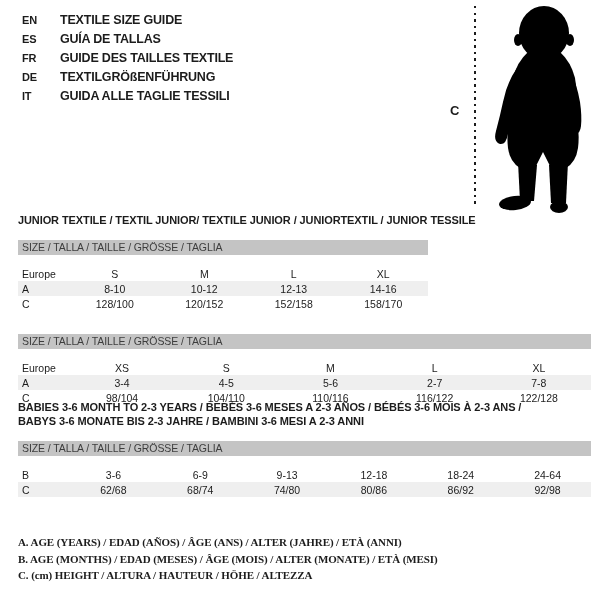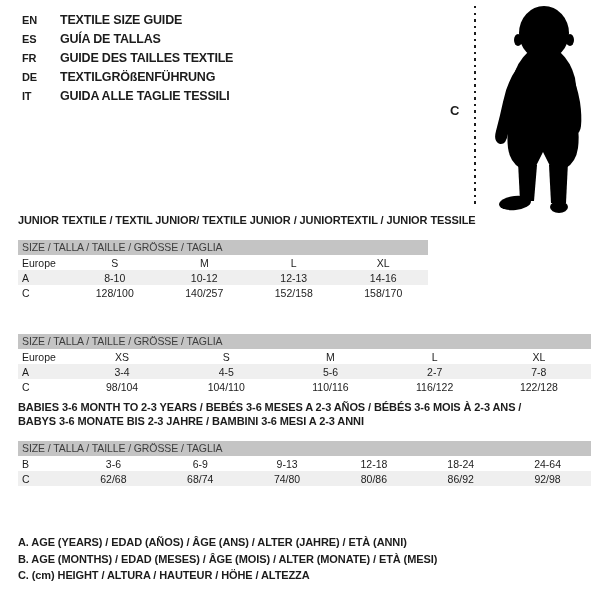--- a/index.html
+++ b/index.html
@@ -22,27 +22,27 @@
   .sec1{top:213px;width:410px;}
   .sec2{top:318px;width:573px;}
   .sec3{top:400px;width:573px;}
   .sec-title{font-size:11px;font-weight:700;letter-spacing:-0.1px;white-space:nowrap;line-height:14px;}
   .title-sub{font-size:7.5px;vertical-align:sub;}
   .gap1{height:13px;}
   .gap2{height:16px;}
   .gap3{height:13px;}
   .size-bar{height:15px;background:#c4c4c4;color:#3d3d3d;font-size:10.5px;
     padding-left:4px;line-height:15px;font-weight:400;letter-spacing:-0.1px;box-sizing:border-box;}
-  table{border-collapse:collapse;table-layout:fixed;width:100%;margin-top:0;}
+  table{border-collapse:collapse;table-layout:fixed;width:100%;margin-top:11px;}
   td{height:15px;font-size:10.5px;text-align:center;padding:0;white-space:nowrap;}
   td.lbl{text-align:left;padding-left:4px;}
   tr.alt{background:#efefef;}
   col.c-label{width:52px;}
   
-  .legend{position:absolute;left:18px;top:536px;}
+  .legend{position:absolute;left:18px;top:536px;font-family:Liberation Serif, serif;}
   .legend-line{font-size:11px;font-weight:700;height:16.5px;letter-spacing:-0.1px;white-space:nowrap;}
 </style>
 </head>
 <body>
 
 <div class="canvas">
 
   <div class="lang">
     <div class="lang-row">
       <span class="lang-code">EN</span>
@@ -107,21 +107,21 @@
       <tr class="alt">
         <td class="lbl">A</td>
         <td>8-10</td>
         <td>10-12</td>
         <td>12-13</td>
         <td>14-16</td>
       </tr>
       <tr>
         <td class="lbl">C</td>
         <td>128/100</td>
-        <td>140/257</td>
+        <td>120/152</td>
         <td>152/158</td>
         <td>158/170</td>
       </tr>
     </tbody>
       </table>
   </div>
 
   <div class="section sec2">
     <div class="gap2"></div>
     <div class="size-bar">SIZE / TALLA / TAILLE / GRÖSSE / TAGLIA</div>

